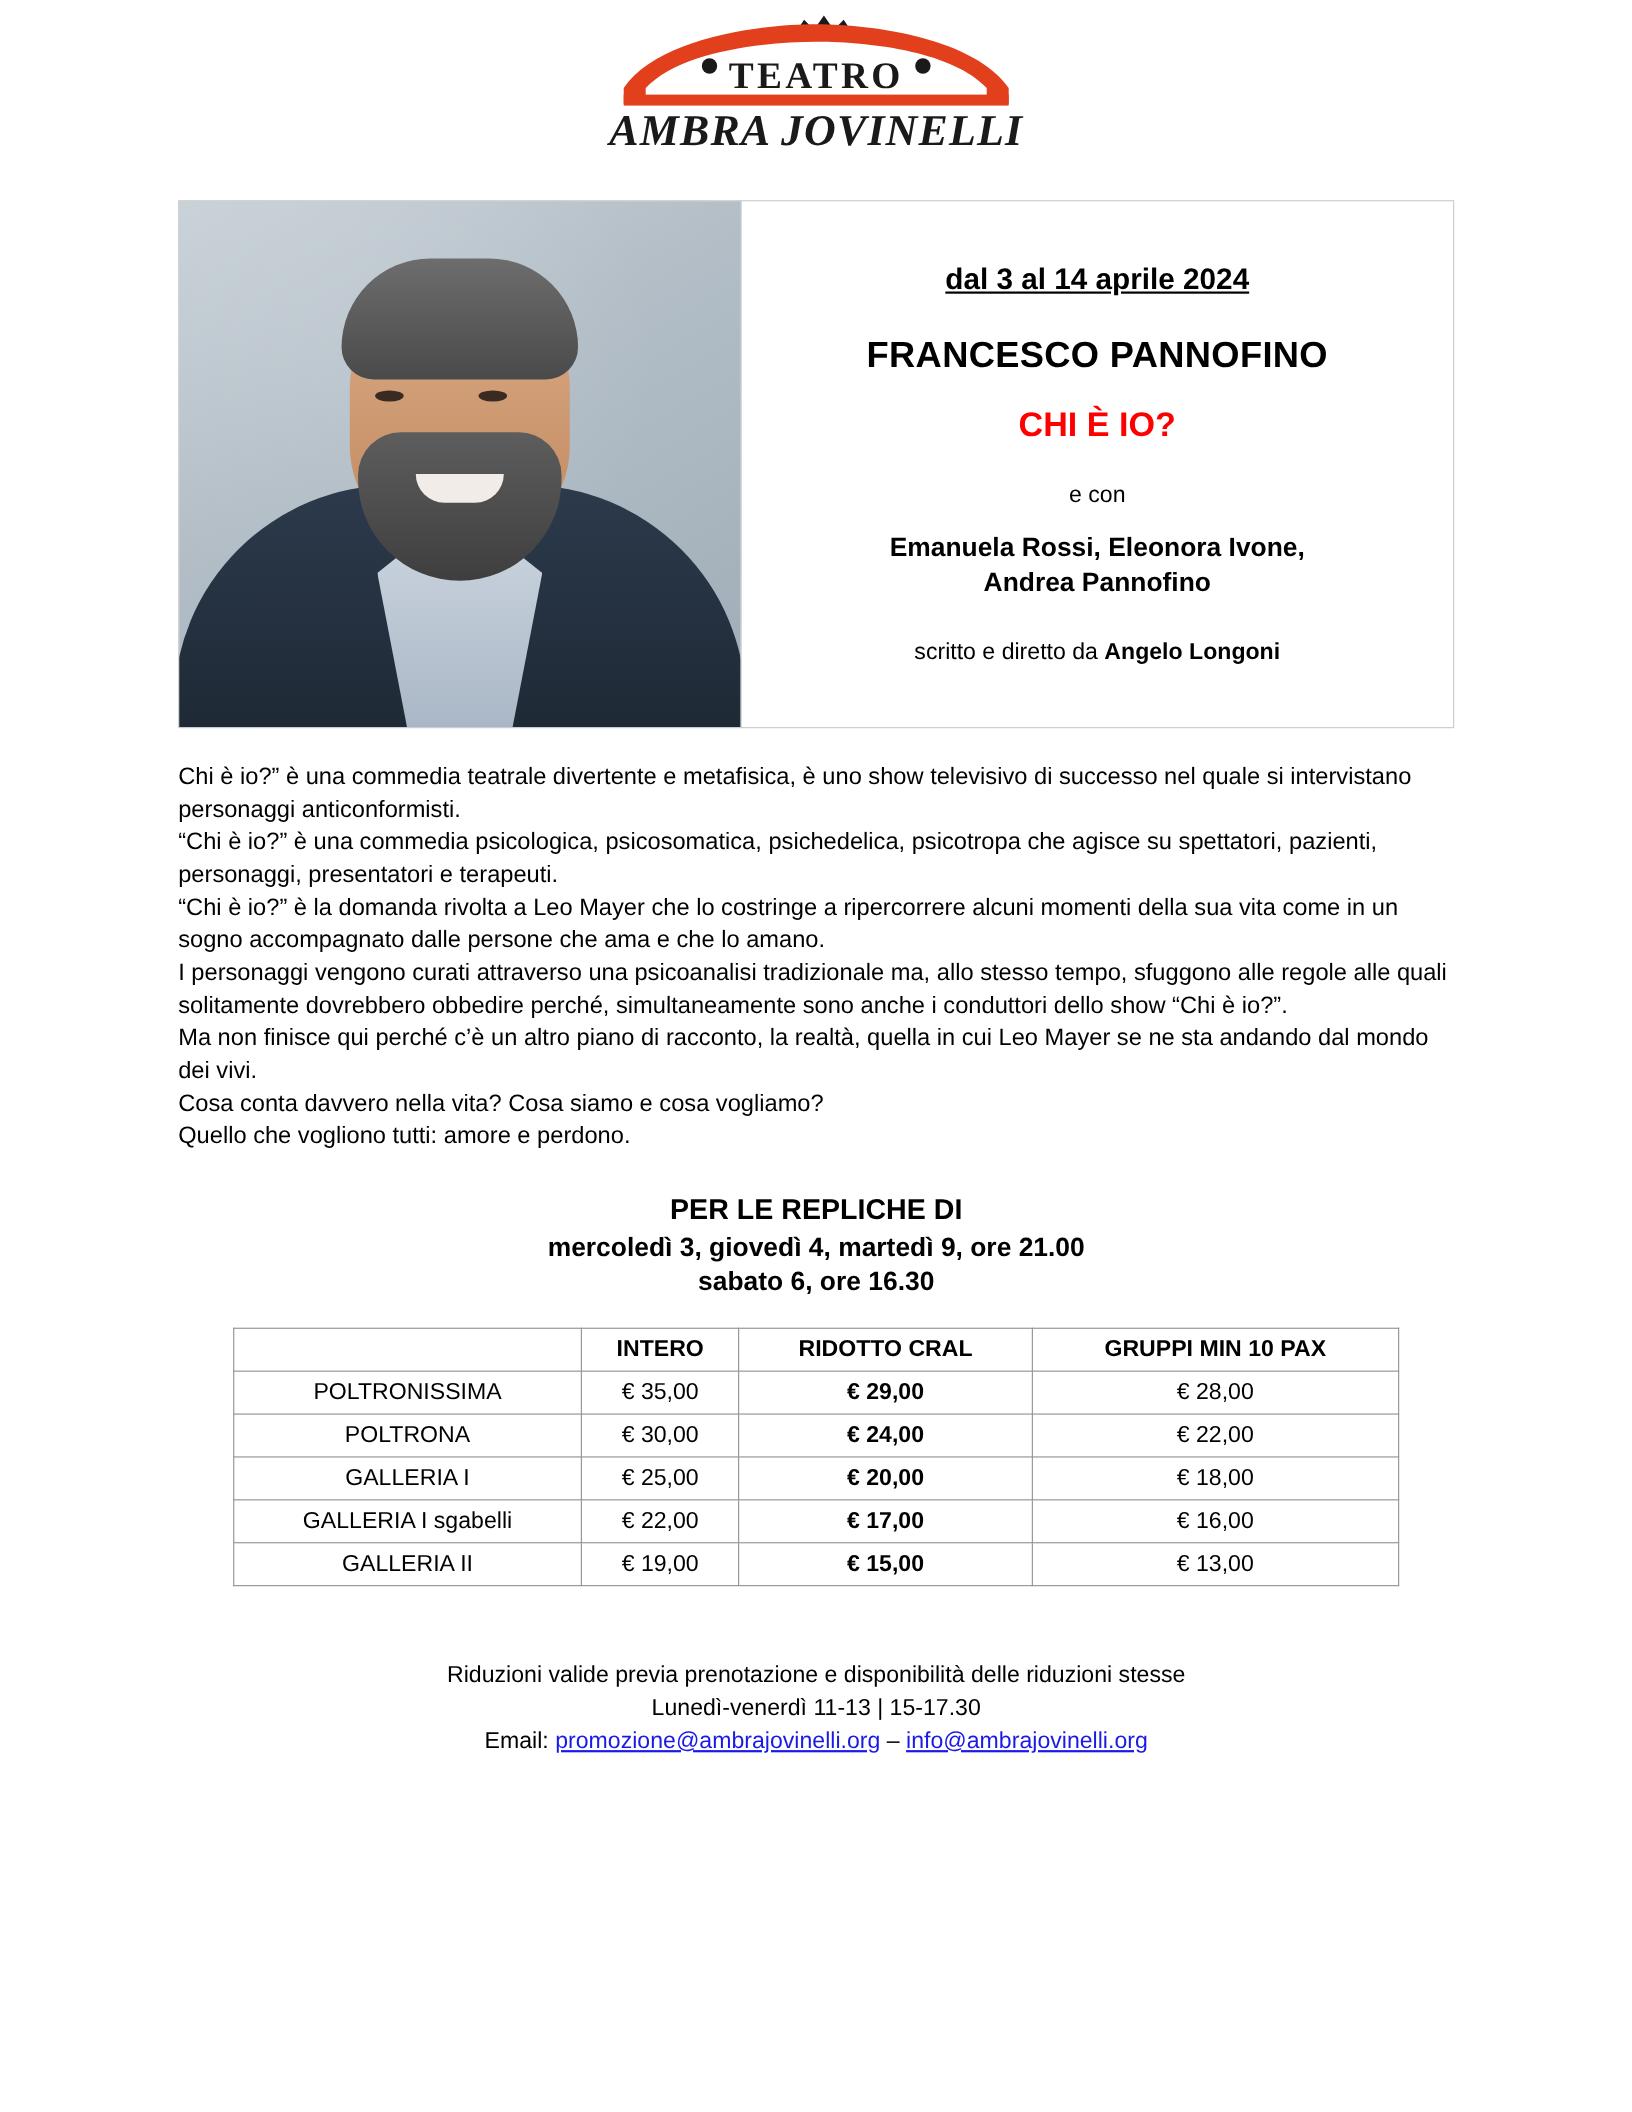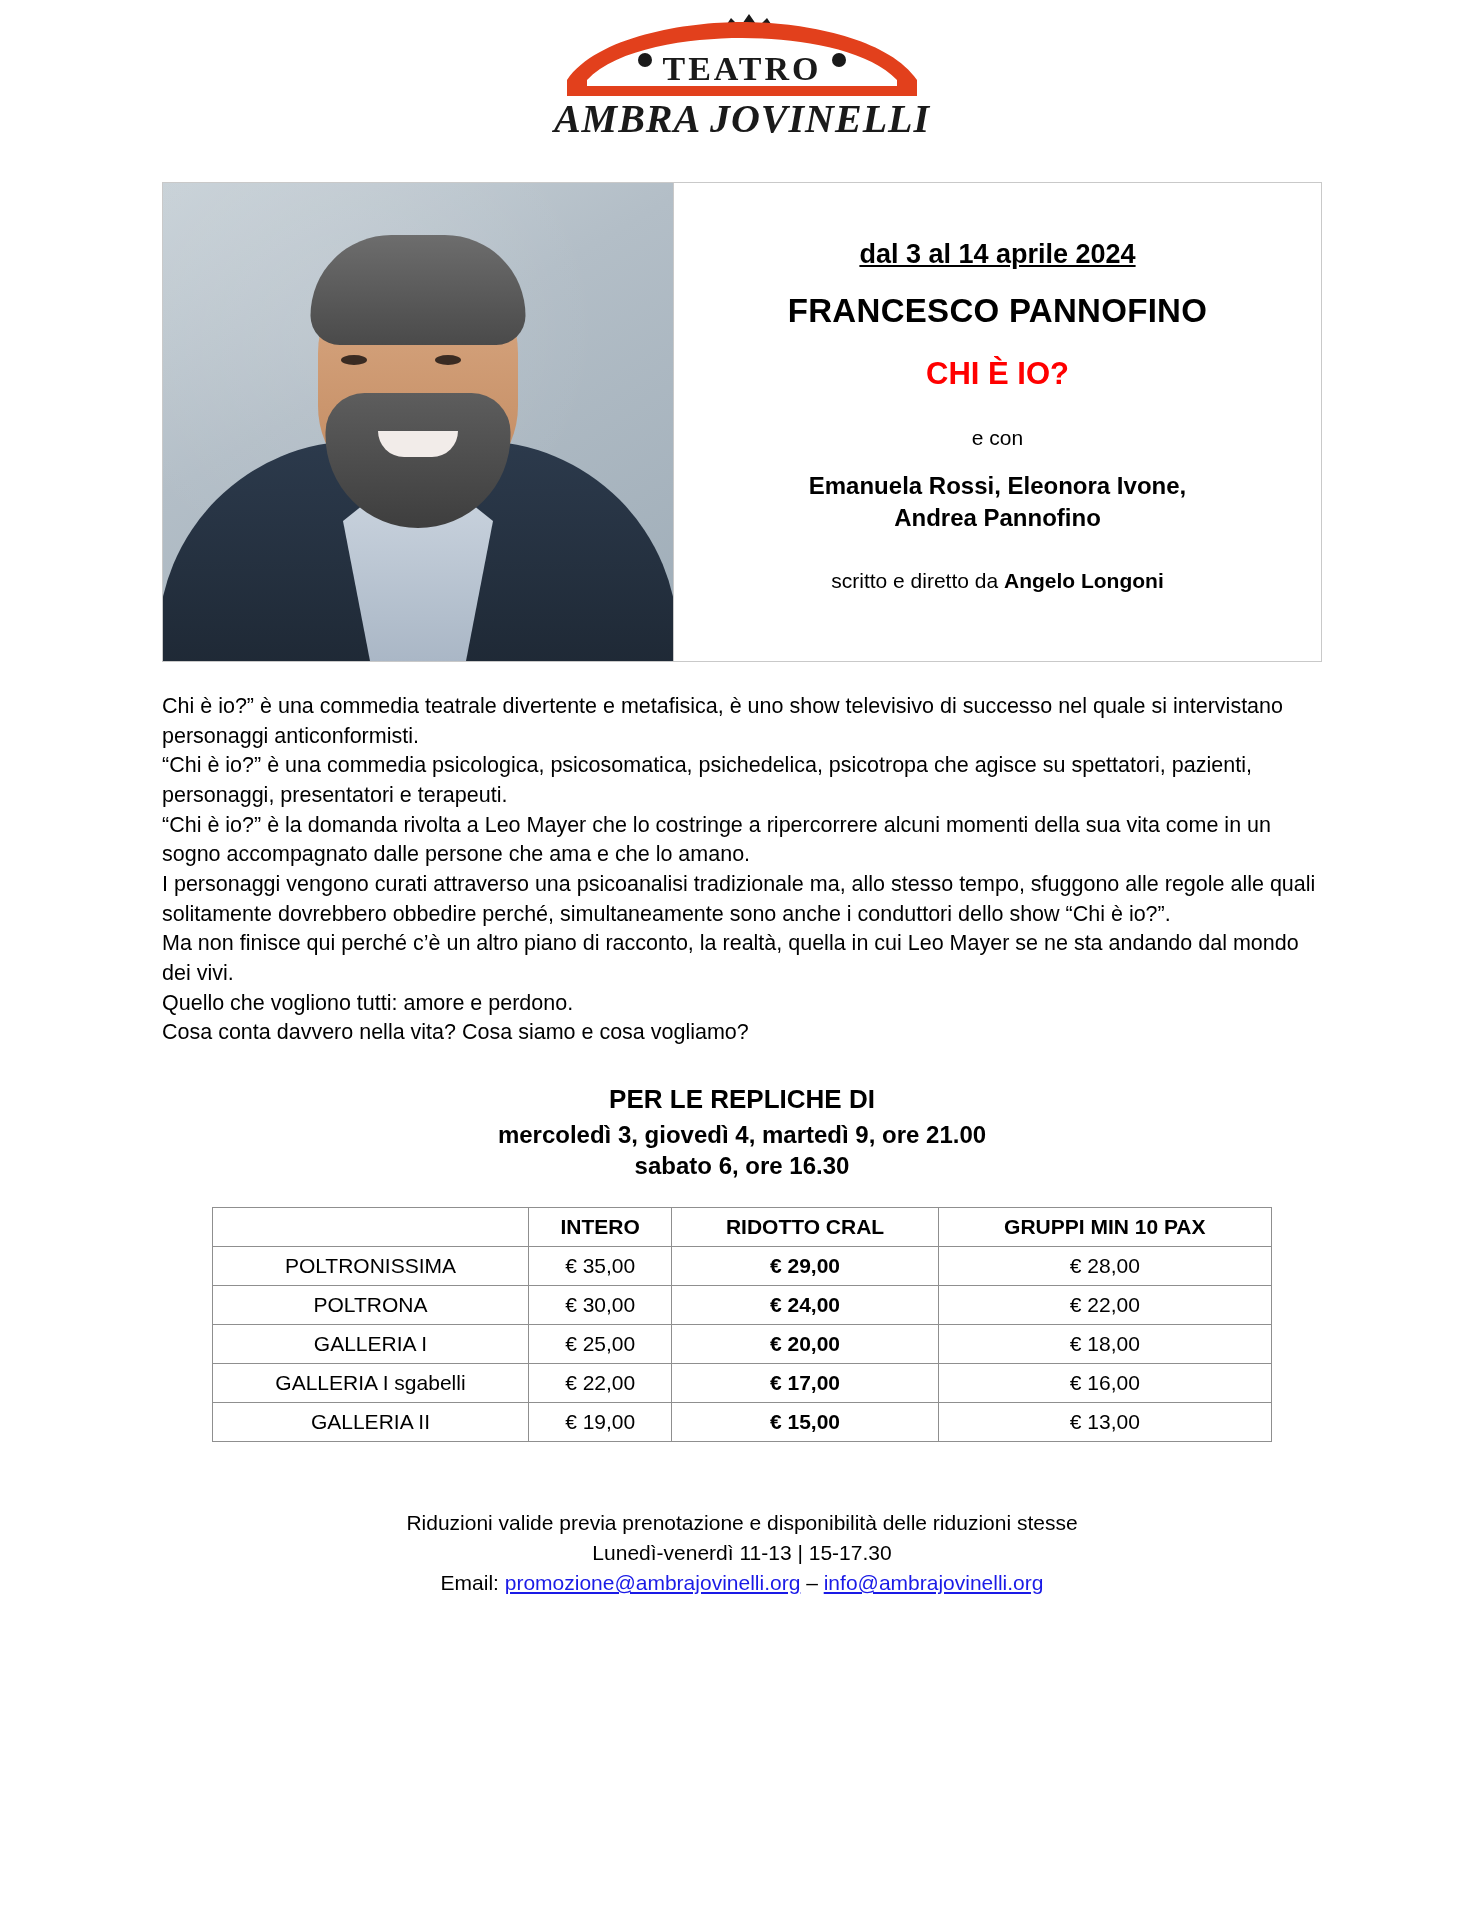--- a/index.html
+++ b/index.html
@@ -131,21 +131,21 @@
   .info-cell {
     flex: 1;
     padding: 56px 40px 30px 40px;
     text-align: center;
     box-sizing: border-box;
   }
   .date-line {
     font-size: 27px;
     font-weight: bold;
     text-decoration: underline;
-    margin-bottom: 22px;
+    margin-bottom: 34px;
   }
   .artist-name {
     font-size: 33px;
     font-weight: bold;
     letter-spacing: .3px;
     margin-bottom: 26px;
   }
   .show-title {
     font-size: 31px;
     font-weight: bold;
@@ -273,22 +273,22 @@
       </div>
     </div>
   </div>
 
   <div class="synopsis">
     <p>Chi è io?” è una commedia teatrale divertente e metafisica, è uno show televisivo di successo nel quale si intervistano personaggi anticonformisti.</p>
     <p>“Chi è io?” è una commedia psicologica, psicosomatica, psichedelica, psicotropa che agisce su spettatori, pazienti, personaggi, presentatori e terapeuti.</p>
     <p>“Chi è io?” è la domanda rivolta a Leo Mayer che lo costringe a ripercorrere alcuni momenti della sua vita come in un sogno accompagnato dalle persone che ama e che lo amano.</p>
     <p>I personaggi vengono curati attraverso una psicoanalisi tradizionale ma, allo stesso tempo, sfuggono alle regole alle quali solitamente dovrebbero obbedire perché, simultaneamente sono anche i conduttori dello show “Chi è io?”.</p>
     <p>Ma non finisce qui perché c’è un altro piano di racconto, la realtà, quella in cui Leo Mayer se ne sta andando dal mondo dei vivi.</p>
+    <p>Cosa conta davvero nella vita? Cosa siamo e cosa vogliamo?</p>
     <p>Quello che vogliono tutti: amore e perdono.</p>
-    <p>Cosa conta davvero nella vita? Cosa siamo e cosa vogliamo?</p>
   </div>
 
   <div class="replays">
     <div class="r-title">PER LE REPLICHE DI</div>
     <div class="r-line">mercoledì 3, giovedì 4, martedì 9, ore 21.00</div>
     <div class="r-line">sabato 6, ore 16.30</div>
   </div>
 
   <table class="price-table">
     <thead>

